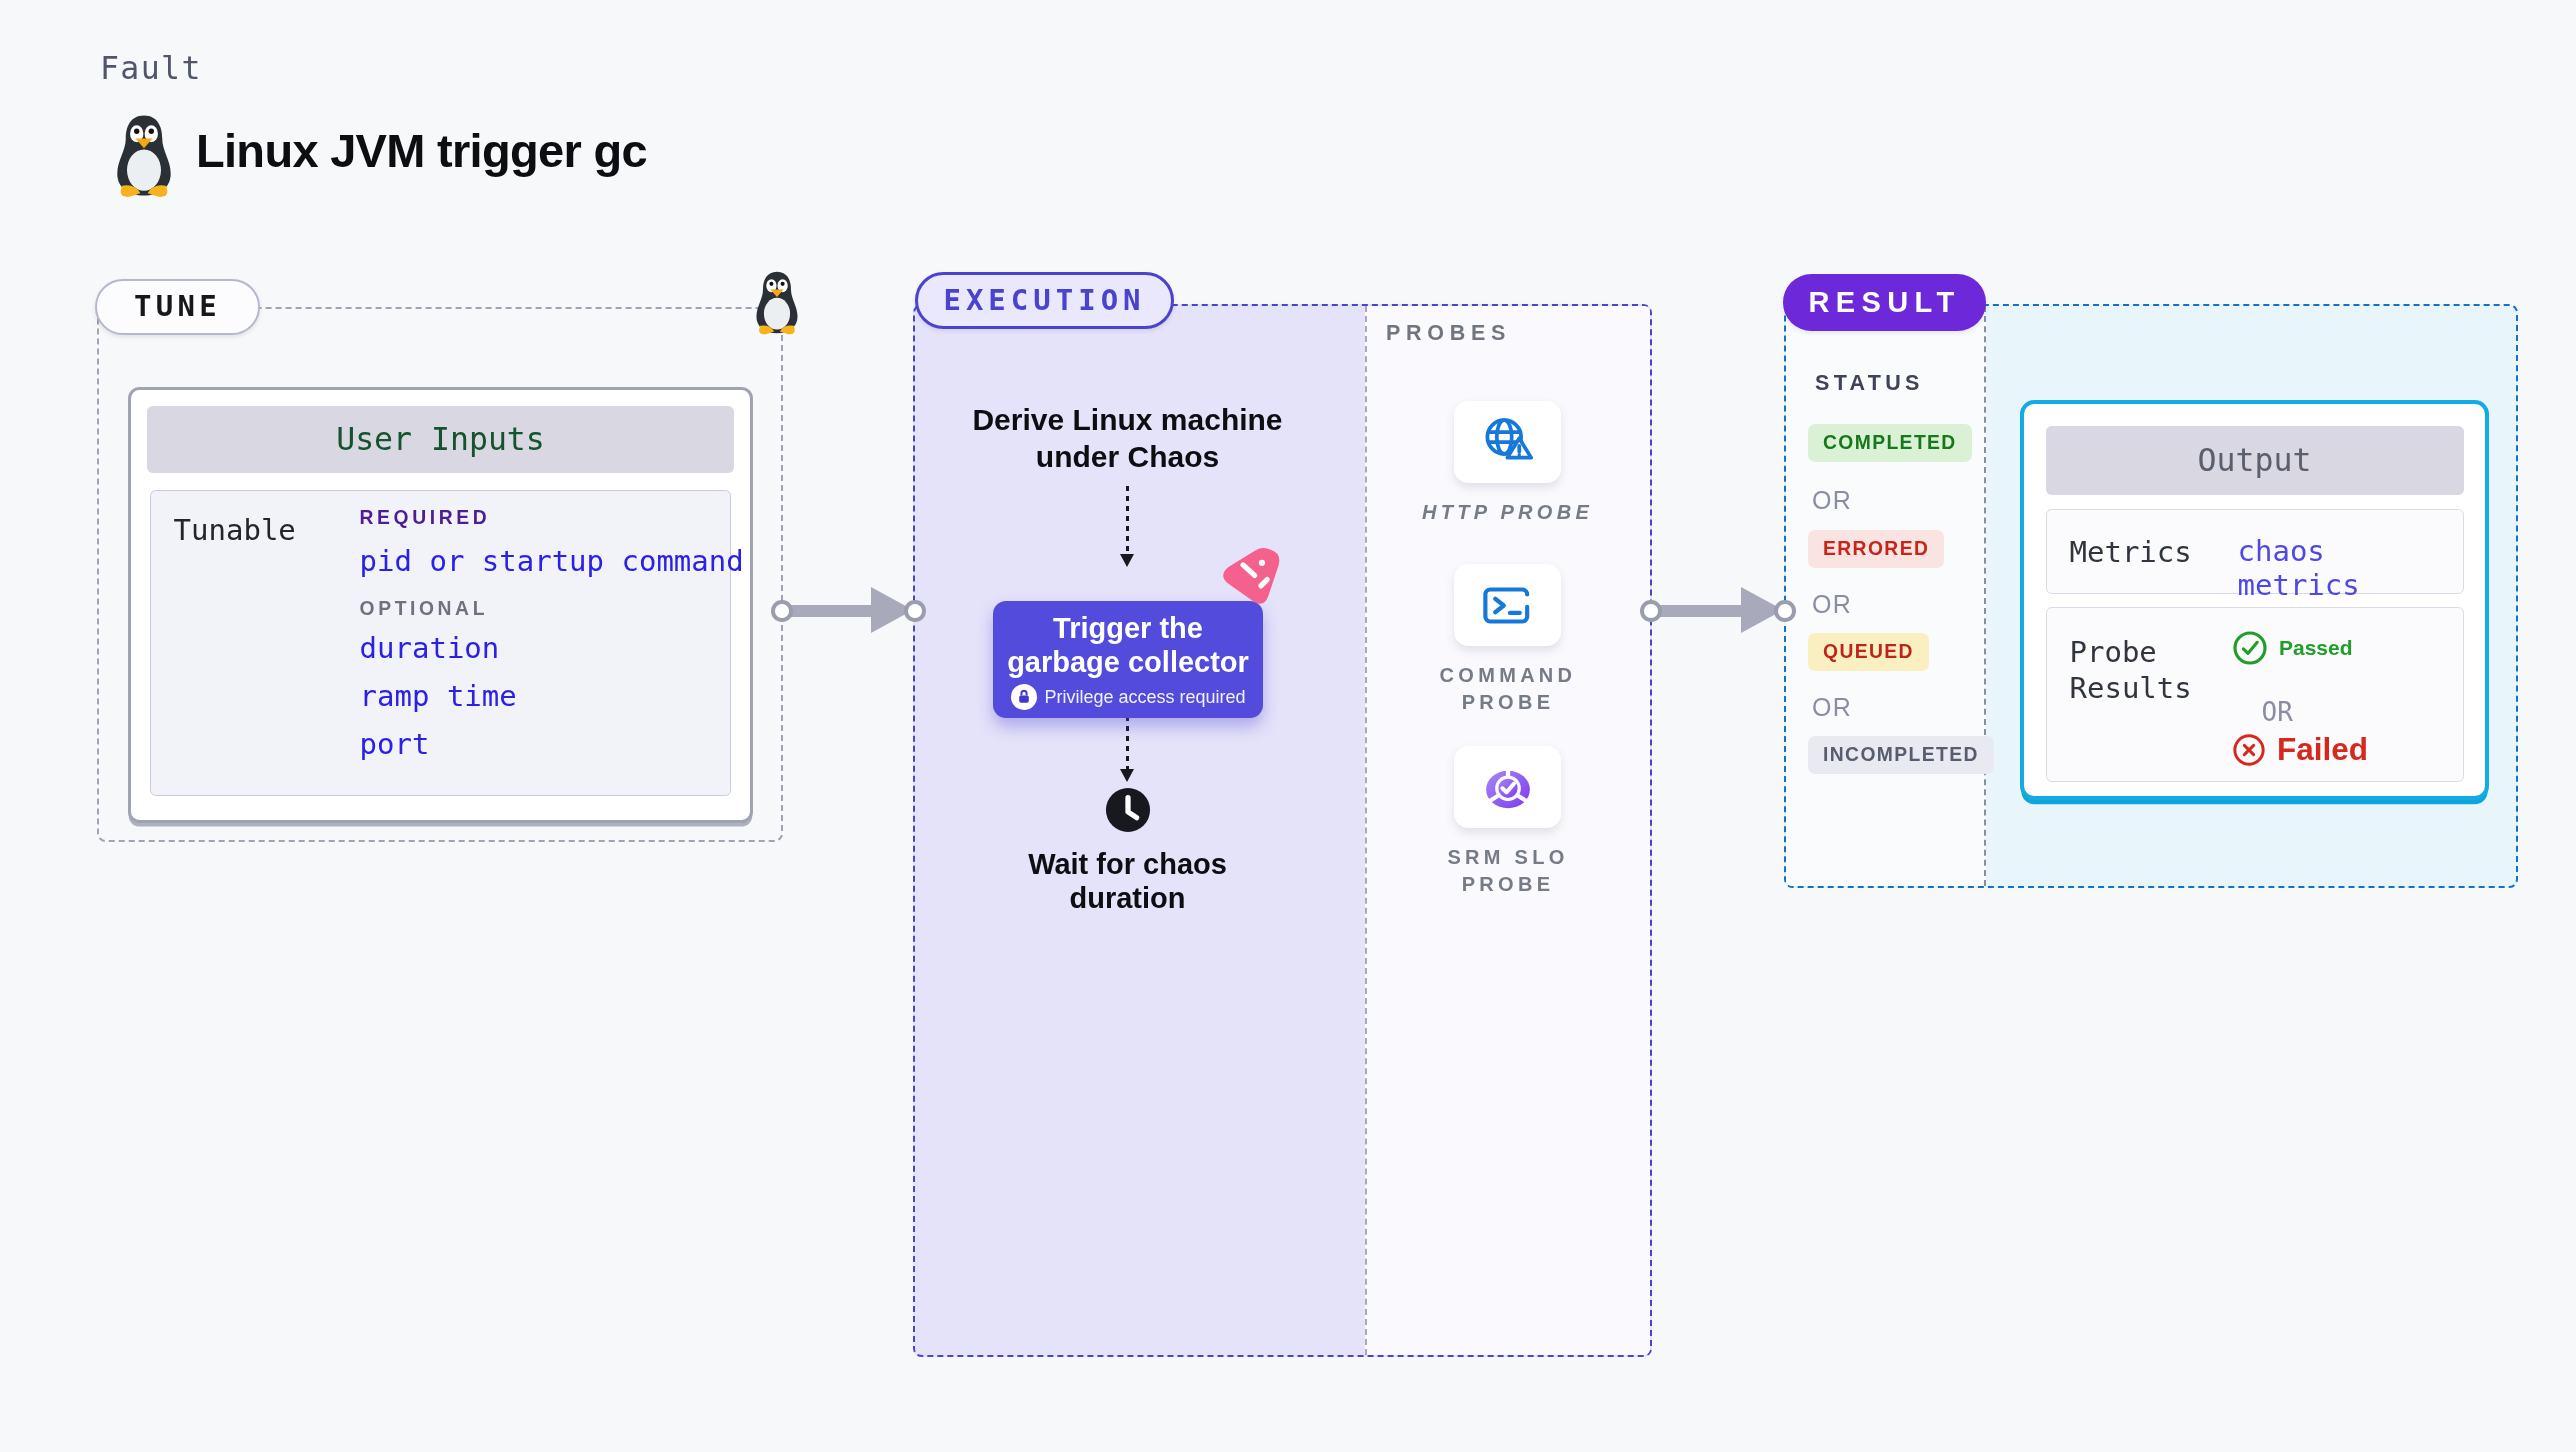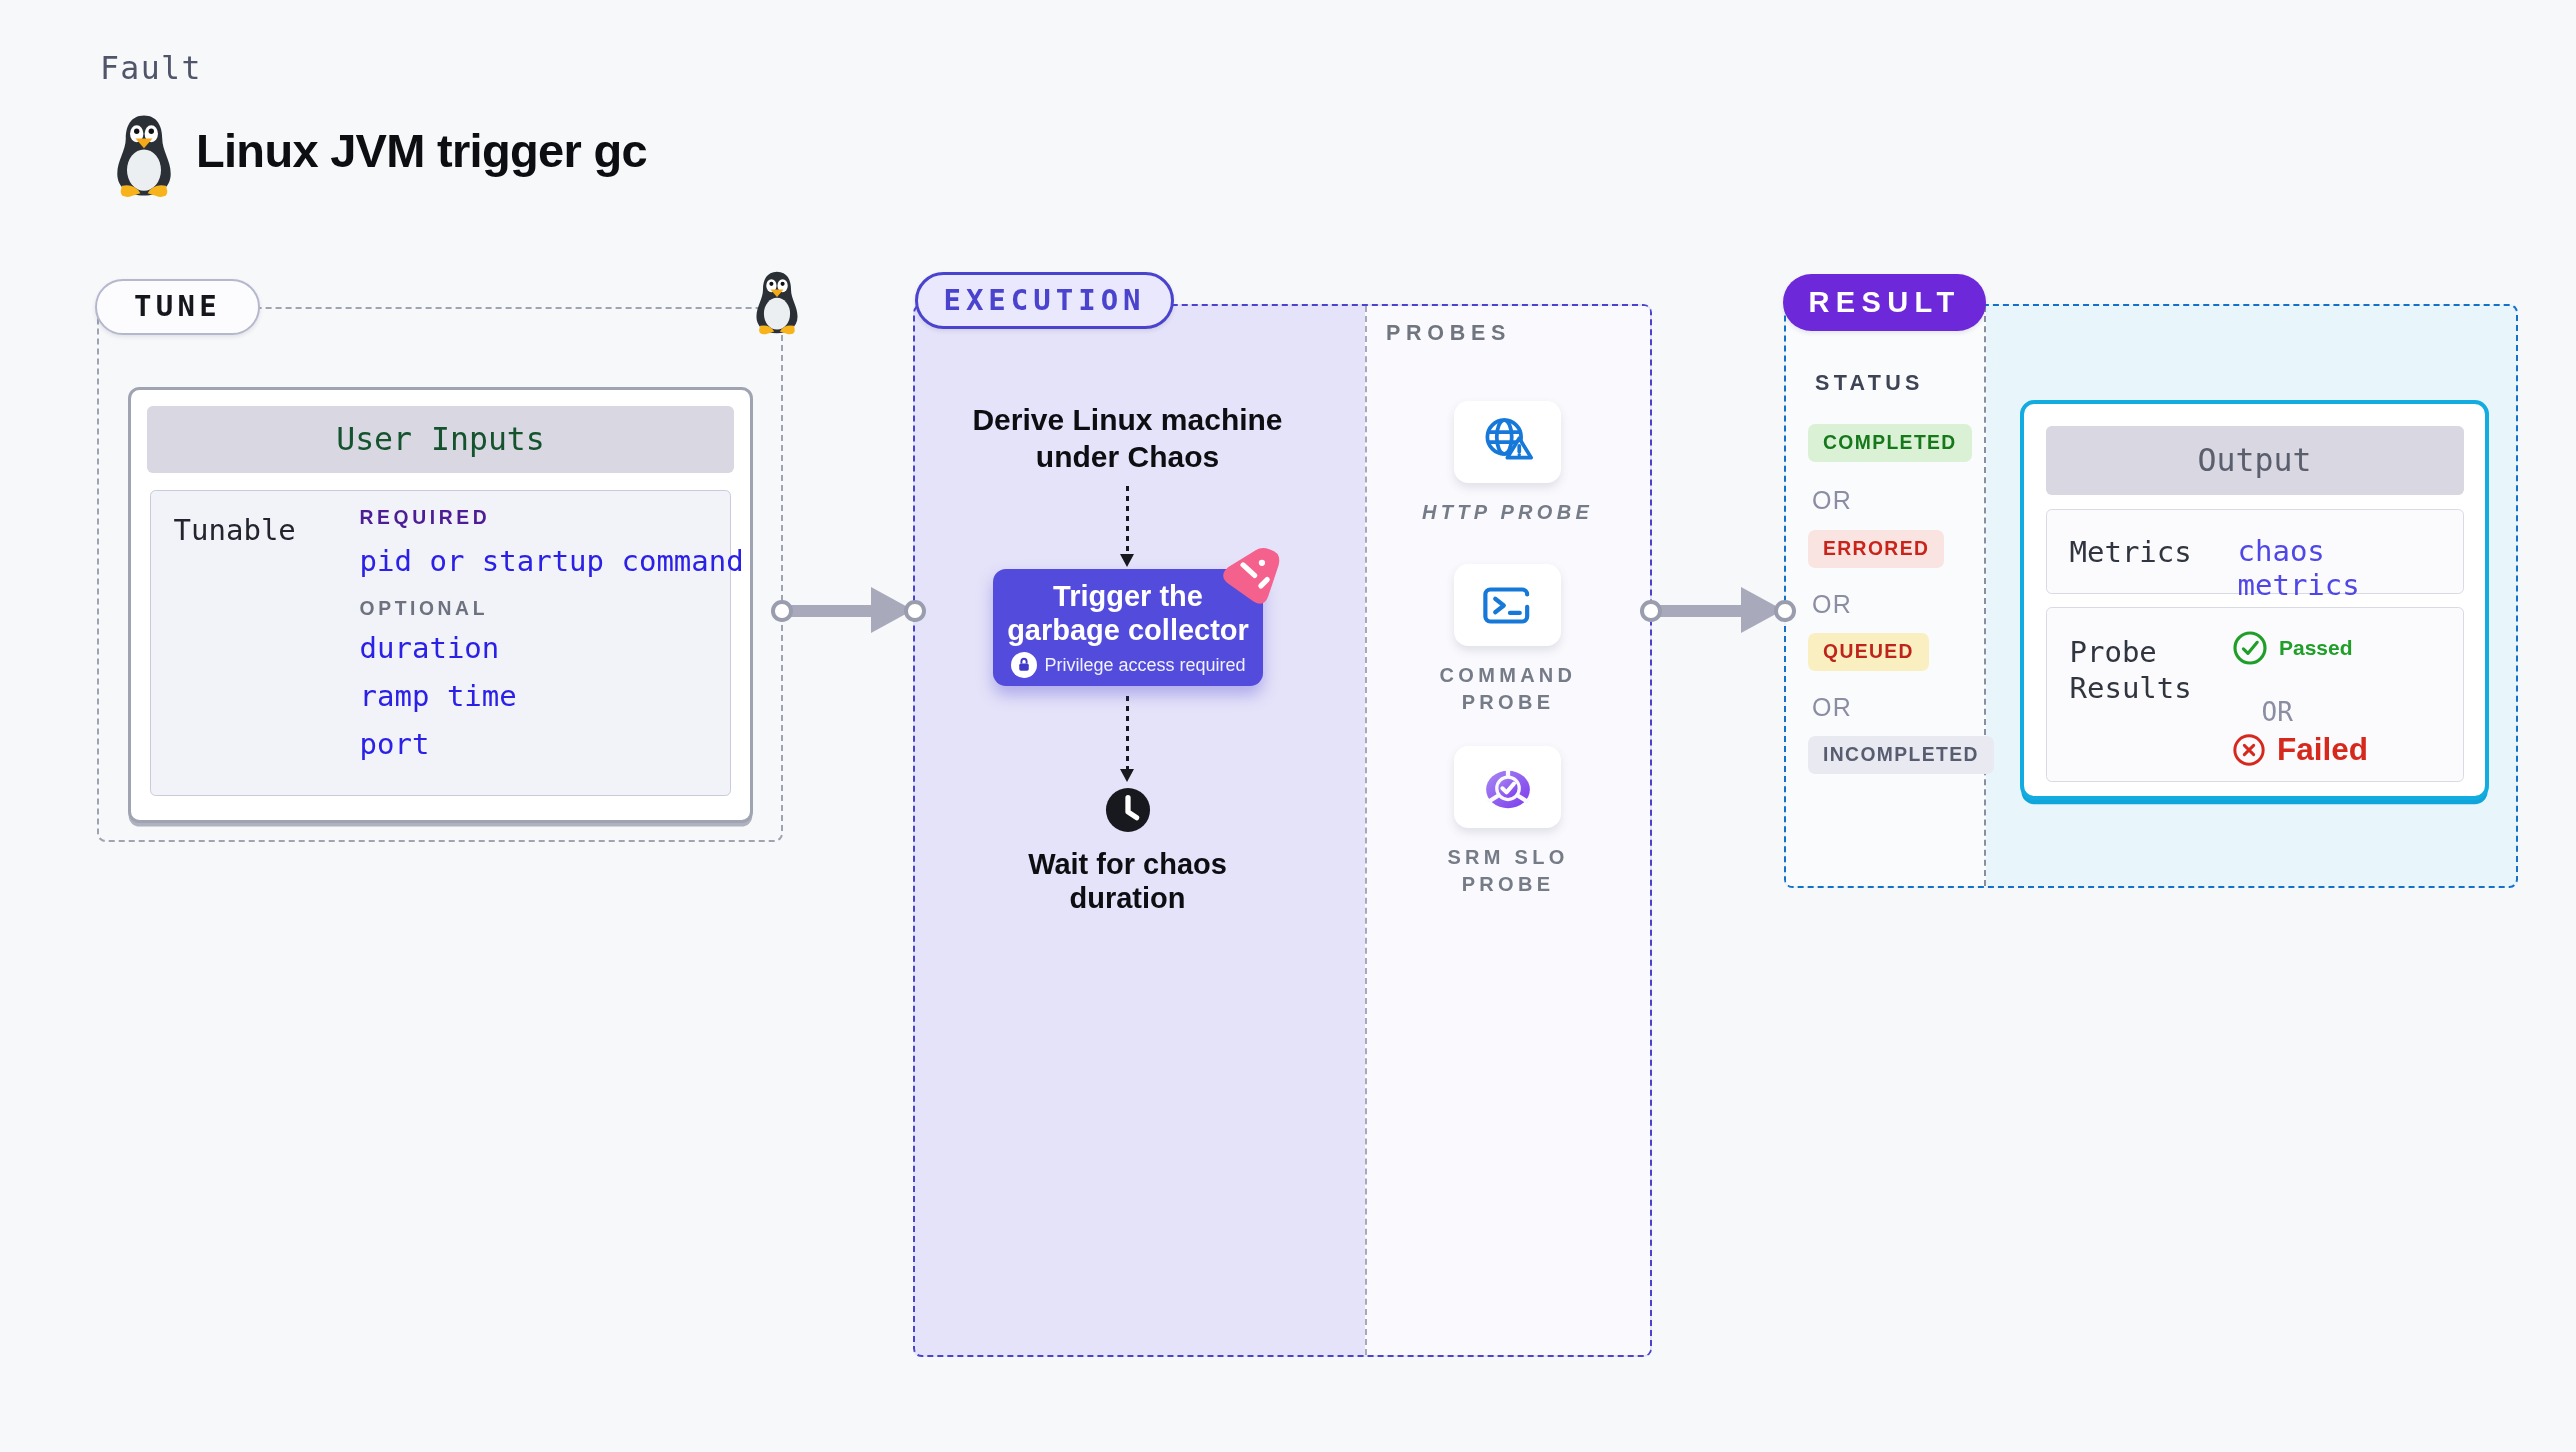--- a/index.html
+++ b/index.html
@@ -68,21 +68,21 @@
   .dotted-head { width:0; height:0; border-left:7.9px solid transparent;
     border-right:7.9px solid transparent; border-top:13px solid #17191E; }
 
   
   .exec-box { left:913px; top:304px; width:739px; height:1053px;
     background:#E5E3F9; border:2.9px dashed #4A43CE; border-radius:8.6px; }
   .probes-panel { position:absolute; right:0; top:0; bottom:0; width:285px;
     background:#FAFAFE; border-left:2.1px dashed #A6A9BA; border-radius:0 5.7px 5.7px 0; }
   .derive-text { left:927px; top:401px; width:401px; text-align:center;
     font-size:30px; font-weight:700; color:#0C0E12; line-height:37px; }
-  .gc-button { left:993px; top:569px; width:270px; height:117px;
+  .gc-button { left:993px; top:601px; width:270px; height:117px;
     background:#524BDB; border-radius:13px;
     box-shadow:0 8.6px 15.8px rgba(75,66,210,.35); z-index:3; text-align:center; }
   .gc-text { margin-top:10px; font-size:29px; font-weight:700; color:#FFFFFF; line-height:34px; }
   .priv-row { margin-top:5px; display:flex; align-items:center; justify-content:center; gap:7.9px; }
   .lock-circle { width:26px; height:26px; }
   .priv-text { font-size:18px; color:#F1F1FD; }
   .pink-badge { left:1219px; top:544px; width:67px; height:67px; z-index:4; }
   .clock-wrap { left:1105px; top:787px; width:46px; height:46px; }
   .wait-text { left:984px; top:847px; width:287px; text-align:center;
     font-size:29px; font-weight:700; color:#0C0E12; line-height:34px; }

